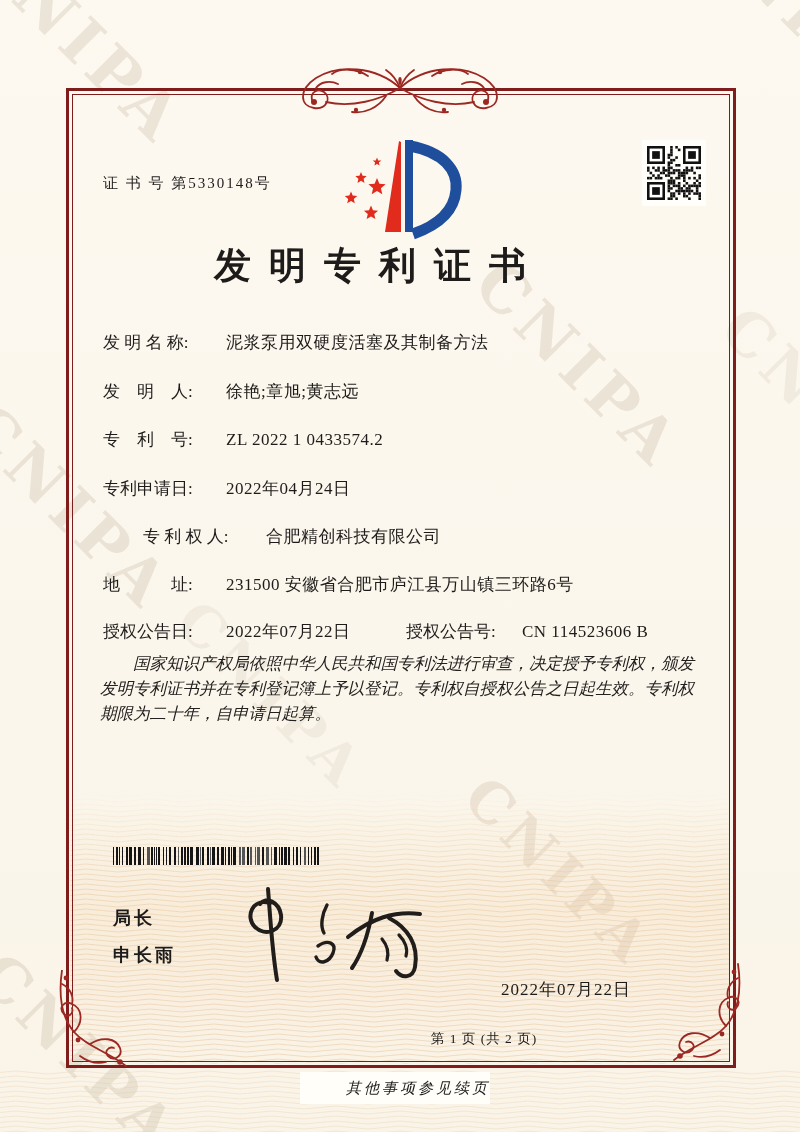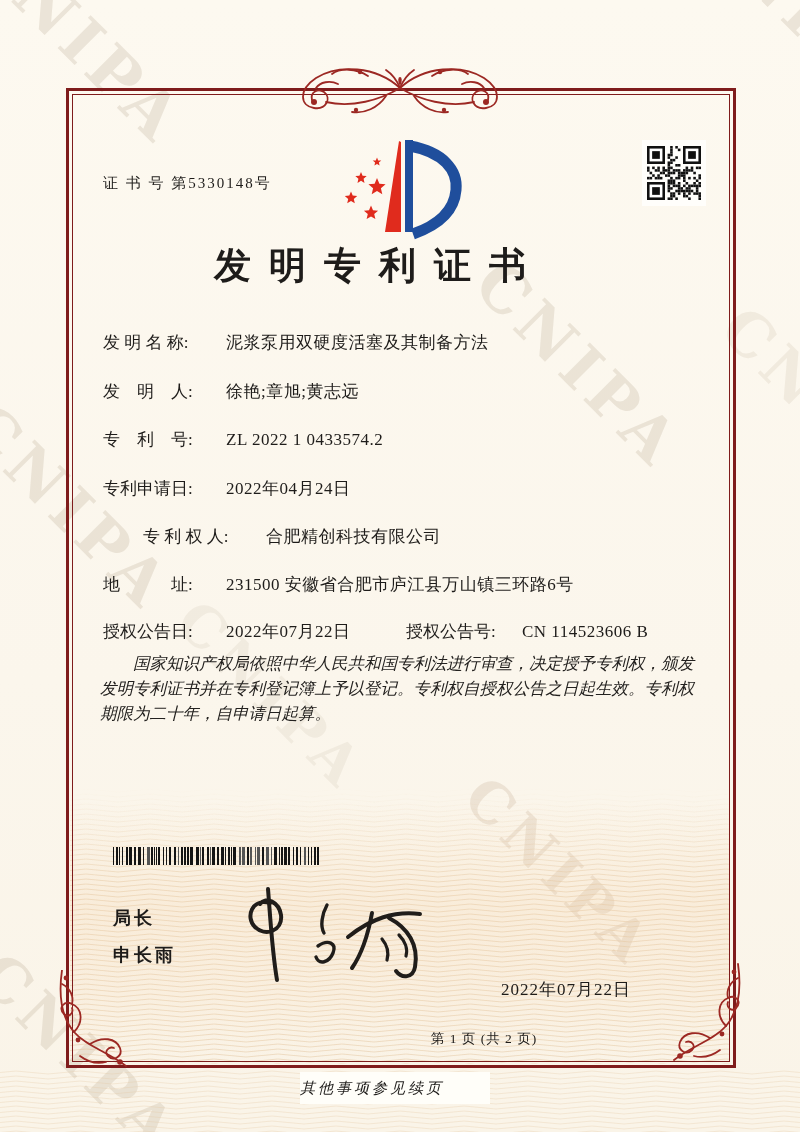--- a/index.html
+++ b/index.html
@@ -34,21 +34,21 @@
   .body-text{
     left:100px;top:651px;width:602px;font-size:16.5px;line-height:25px;
     font-style:italic;color:#23211f;font-family:Liberation Serif, serif;
   }
   .body-text p{margin:0;text-indent:2em;}
   .signer{left:113px;font-size:18px;font-weight:600;letter-spacing:3px;}
   .date{left:501px;top:978px;font-size:17px;letter-spacing:1px;}
   .page-num{left:72px;top:1030px;width:774px;text-align:center;font-size:13.5px;letter-spacing:1px;margin-left:25px;}
   .footer-box{
     left:300px;top:1072px;width:190px;height:32px;background:#fffef9;
-    display:flex;align-items:center;justify-content:flex-start;
+    display:flex;align-items:center;justify-content:flex-end;
     font-size:15px;font-style:italic;letter-spacing:3px;
   }
   .waves-band{mask-image:linear-gradient(180deg,transparent,#000 95px);
               -webkit-mask-image:linear-gradient(180deg,transparent,#000 95px);}
   .tint{
     left:70px;top:800px;width:660px;height:270px;pointer-events:none;
     background:linear-gradient(180deg,rgba(243,204,158,0) 0%,rgba(243,204,158,.22) 40%,rgba(243,202,156,.14) 72%,rgba(243,204,158,0) 100%);
   }
 </style>
 </head>

